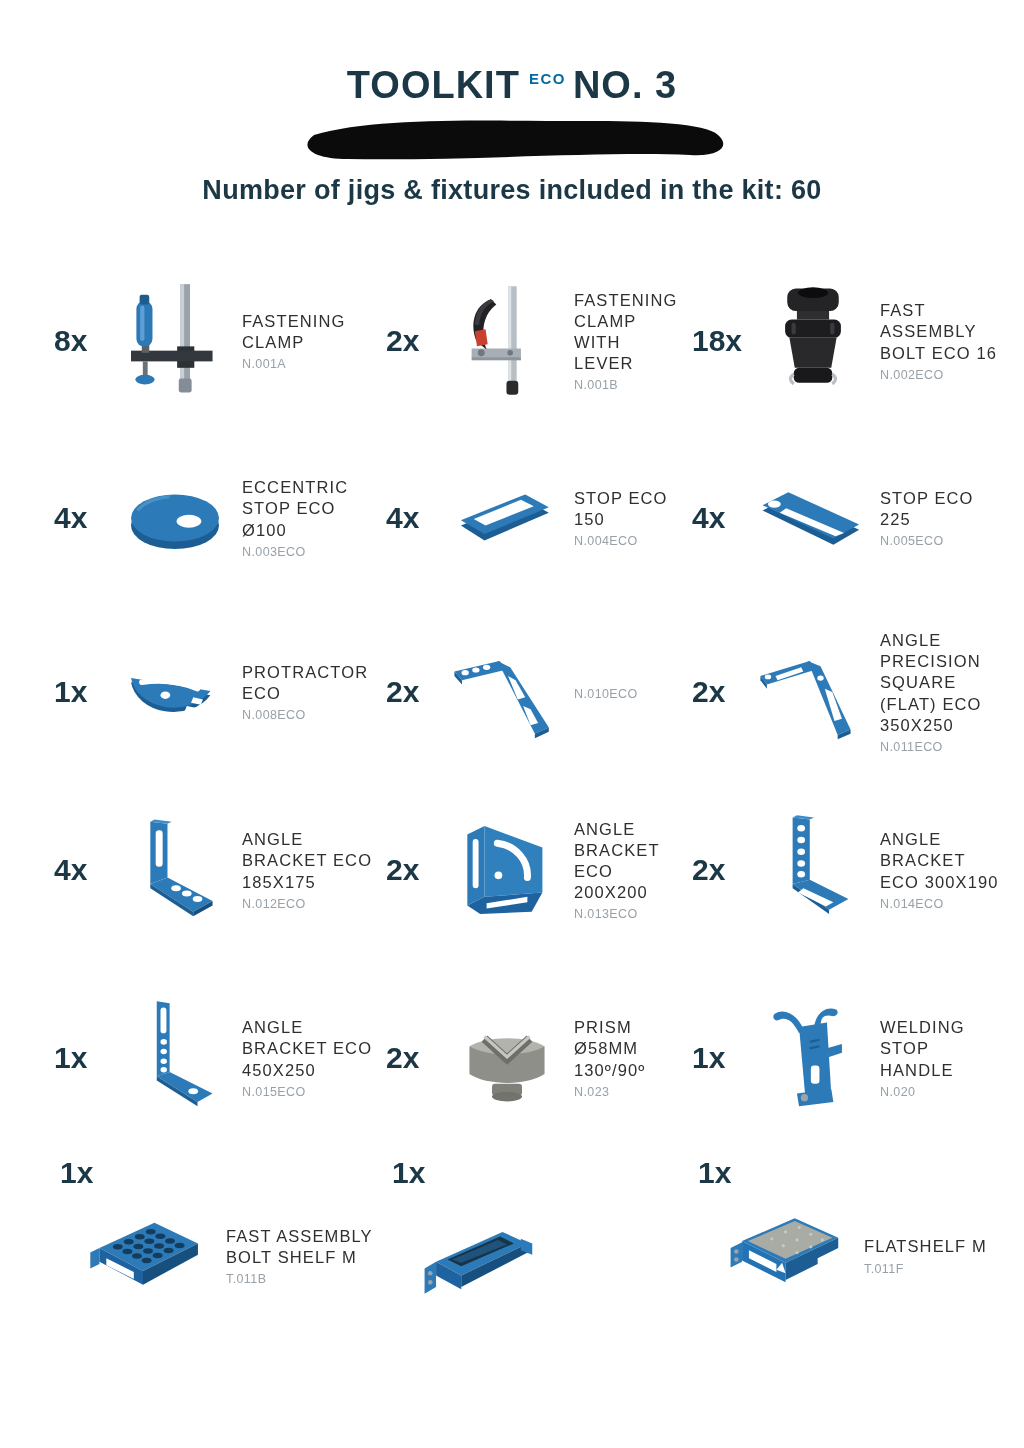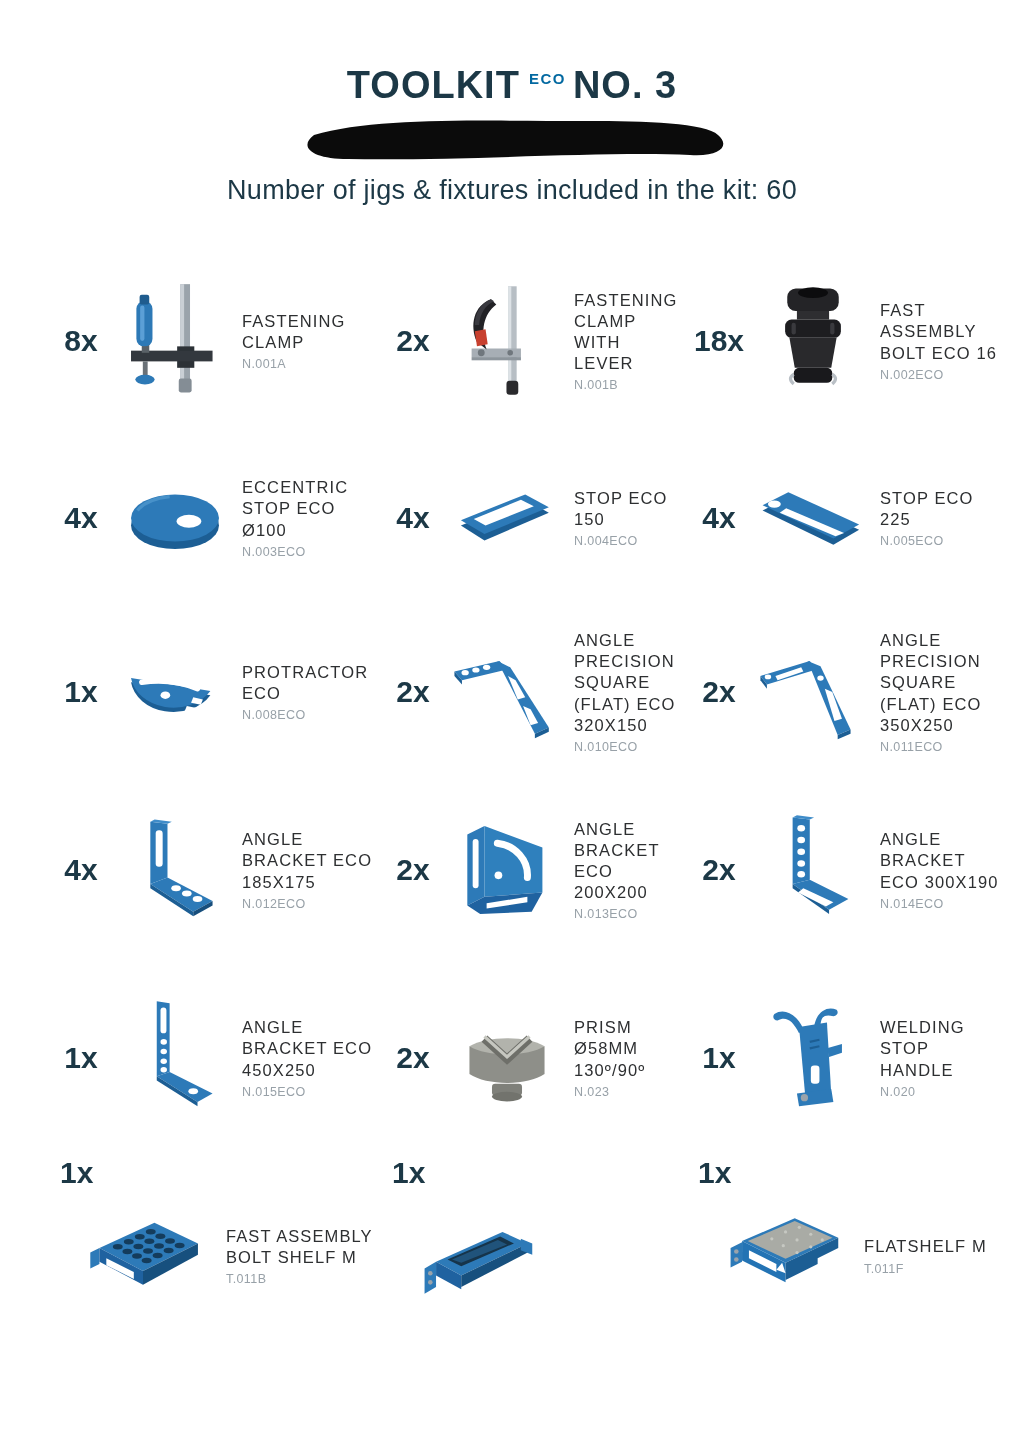--- a/index.html
+++ b/index.html
@@ -4,27 +4,27 @@
 <style>
   html,body{margin:0;padding:0;background:#ffffff;}
   body{width:1024px;height:1448px;font-family:"Liberation Sans",sans-serif;overflow:hidden;}
   .page{position:relative;width:1024px;height:1448px;background:#fff;}
 
   .title{margin:0;padding-top:64px;text-align:center;font-size:38px;font-weight:bold;
          color:#1c3846;letter-spacing:1px;}
   .title .eco{color:#0369a1;font-size:15px;vertical-align:super;font-weight:bold;
               letter-spacing:1.5px;margin:0 7px 0 9px;}
   .redact-wrap{text-align:center;margin-top:4px;height:56px;}
-  .subtitle{text-align:center;font-size:27px;color:#1c3846;margin-top:8px;font-weight:400;letter-spacing:.3px;}
+  .subtitle{text-align:center;font-size:27px;color:#1c3846;margin-top:8px;font-weight:700;letter-spacing:.3px;}
 
   .grid{position:absolute;top:250px;left:44px;width:960px;display:grid;
         grid-template-columns:332px 306px 320px;
         grid-template-rows:182px 172px 176px 180px 196px 200px;}
   .cell{display:flex;align-items:center;gap:8px;padding-left:10px;}
-  .qty{font-size:30px;font-weight:bold;color:#1c3846;min-width:54px;text-align:center;flex:none;}
+  .qty{font-size:30px;font-weight:bold;color:#1c3846;min-width:54px;text-align:left;flex:none;}
   .art{width:118px;height:122px;flex:none;}
   .art svg{width:100%;height:100%;display:block;}
   .info{max-width:172px;}
   .name{font-size:16.5px;letter-spacing:1.1px;color:#2d2f31;line-height:1.28;}
   .code{font-size:12.5px;color:#98a1a8;margin-top:4px;letter-spacing:.4px;}
 
   .cell.qty-top{position:relative;}
   .cell.qty-top .qty{position:absolute;left:16px;top:0;min-width:auto;}
   .cell.qty-top .art{margin-left:30px;width:134px;height:126px;}
 </style>
@@ -177,21 +177,20 @@
             <ellipse cx="16" cy="37" rx="3.4" ry="2.4" fill="#fff"></ellipse>
             <ellipse cx="26" cy="34.5" rx="3.4" ry="2.4" fill="#fff"></ellipse>
             <ellipse cx="36" cy="32" rx="3.4" ry="2.4" fill="#fff"></ellipse>
             <polygon points="46,26 58,32 94,88 81,94" fill="#2d7ab8"></polygon>
             <polygon points="81,94 94,88 94,92 81,98" fill="#1c5e94"></polygon>
             <polygon points="56,40 63,44 72,60 65,62" fill="#fff"></polygon>
             <polygon points="70,68 77,71 84,84 77,86" fill="#fff"></polygon>
           </svg>
         </div>
     <div class="info">
-      <div class="name">ANGLE PRECISION SQUARE (FLAT) ECO 320X150</div>
       <div class="code">N.010ECO</div>
     </div>
   </div>
       <div class="cell">
     <div class="qty">2x</div>
     <div class="art">
           <svg viewBox="0 0 110 110">
             <polygon points="6,40 52,26 58,34 12,48" fill="#2d7ab8"></polygon>
             <polygon points="6,40 12,48 12,52 6,44" fill="#1c5e94"></polygon>
             <polygon points="20,40 44,32 46,36 22,44" fill="#fff"></polygon>

